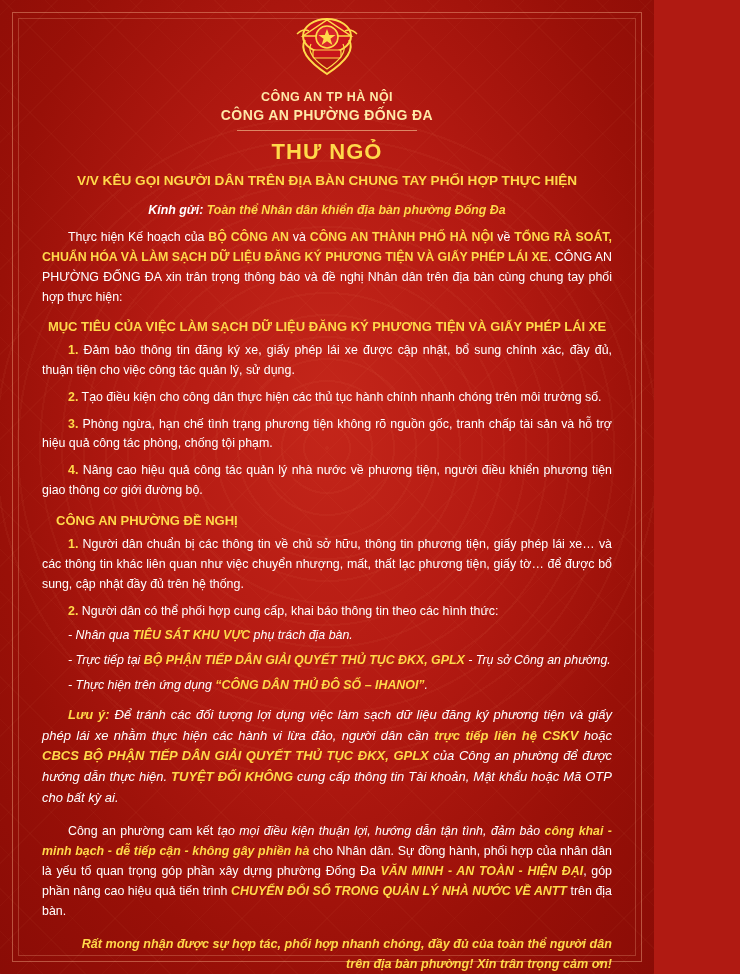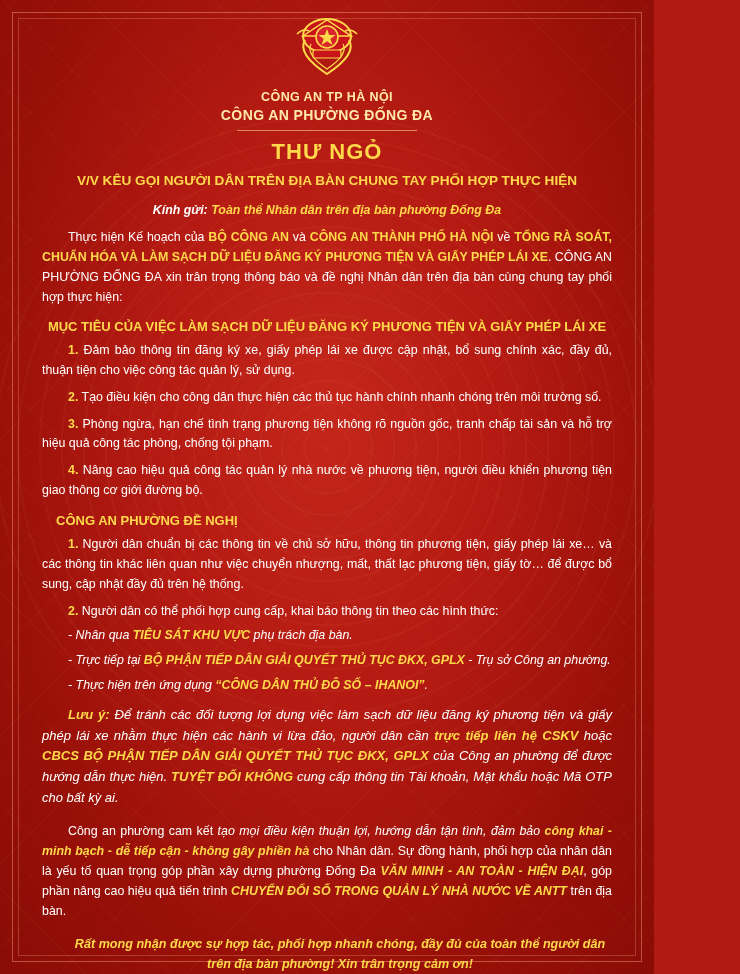--- a/index.html
+++ b/index.html
@@ -173,21 +173,21 @@
     text-align: justify;
     text-indent: 26px;
   }
   .appeal {
     color: #ffd94a;
     font-style: italic;
     font-weight: bold;
     font-size: 12.6px;
     line-height: 1.55;
     margin: 14px 0 0 0;
-    text-align: center;
+    text-align: right;
     padding-left: 26px;
   }
   
   .footer {
     position: relative;
     margin-top: 4px;
     height: 112px;
   }
   .sign {
     position: absolute;
@@ -249,21 +249,21 @@
     <div class="org-line2">CÔNG AN PHƯỜNG ĐỐNG ĐA</div>
     <div class="divider"></div>
 
     <div class="title">THƯ NGỎ</div>
     <div class="subtitle">
       <span>V/V KÊU GỌI NGƯỜI DÂN TRÊN ĐỊA BÀN CHUNG TAY PHỐI HỢP THỰC HIỆN</span><br>
     </div>
 
     <div class="recipient">
       <span class="lbl">Kính gửi:</span>
-      <span class="val">Toàn thể Nhân dân trên địa bàn phường Đống Đa</span>
+      <span class="val">Toàn thể Nhân dân khiển địa bàn phường Đống Đa</span>
     </div>
 
     <p class="body"><span>Thực hiện Kế hoạch của </span><span class="y">BỘ CÔNG AN</span><span> và </span><span class="y">CÔNG AN THÀNH PHỐ HÀ NỘI</span><span> về </span><span class="y">TỔNG RÀ SOÁT, CHUẨN HÓA VÀ LÀM SẠCH DỮ LIỆU ĐĂNG KÝ PHƯƠNG TIỆN VÀ GIẤY PHÉP LÁI XE</span><span>. CÔNG AN PHƯỜNG ĐỐNG ĐA xin trân trọng thông báo và đề nghị Nhân dân trên địa bàn cùng chung tay phối hợp thực hiện:</span></p>
 
     <h3 class="section">MỤC TIÊU CỦA VIỆC LÀM SẠCH DỮ LIỆU ĐĂNG KÝ PHƯƠNG TIỆN VÀ GIẤY PHÉP LÁI XE</h3>
 
     <div class="numlist">
       <p><span class="n">1.</span><span> Đảm bảo thông tin đăng ký xe, giấy phép lái xe được cập nhật, bổ sung chính xác, đầy đủ, thuận tiện cho việc công tác quản lý, sử dụng.</span></p>
       <p><span class="n">2.</span><span> Tạo điều kiện cho công dân thực hiện các thủ tục hành chính nhanh chóng trên môi trường số.</span></p>
       <p><span class="n">3.</span><span> Phòng ngừa, hạn chế tình trạng phương tiện không rõ nguồn gốc, tranh chấp tài sản và hỗ trợ hiệu quả công tác phòng, chống tội phạm.</span></p>

